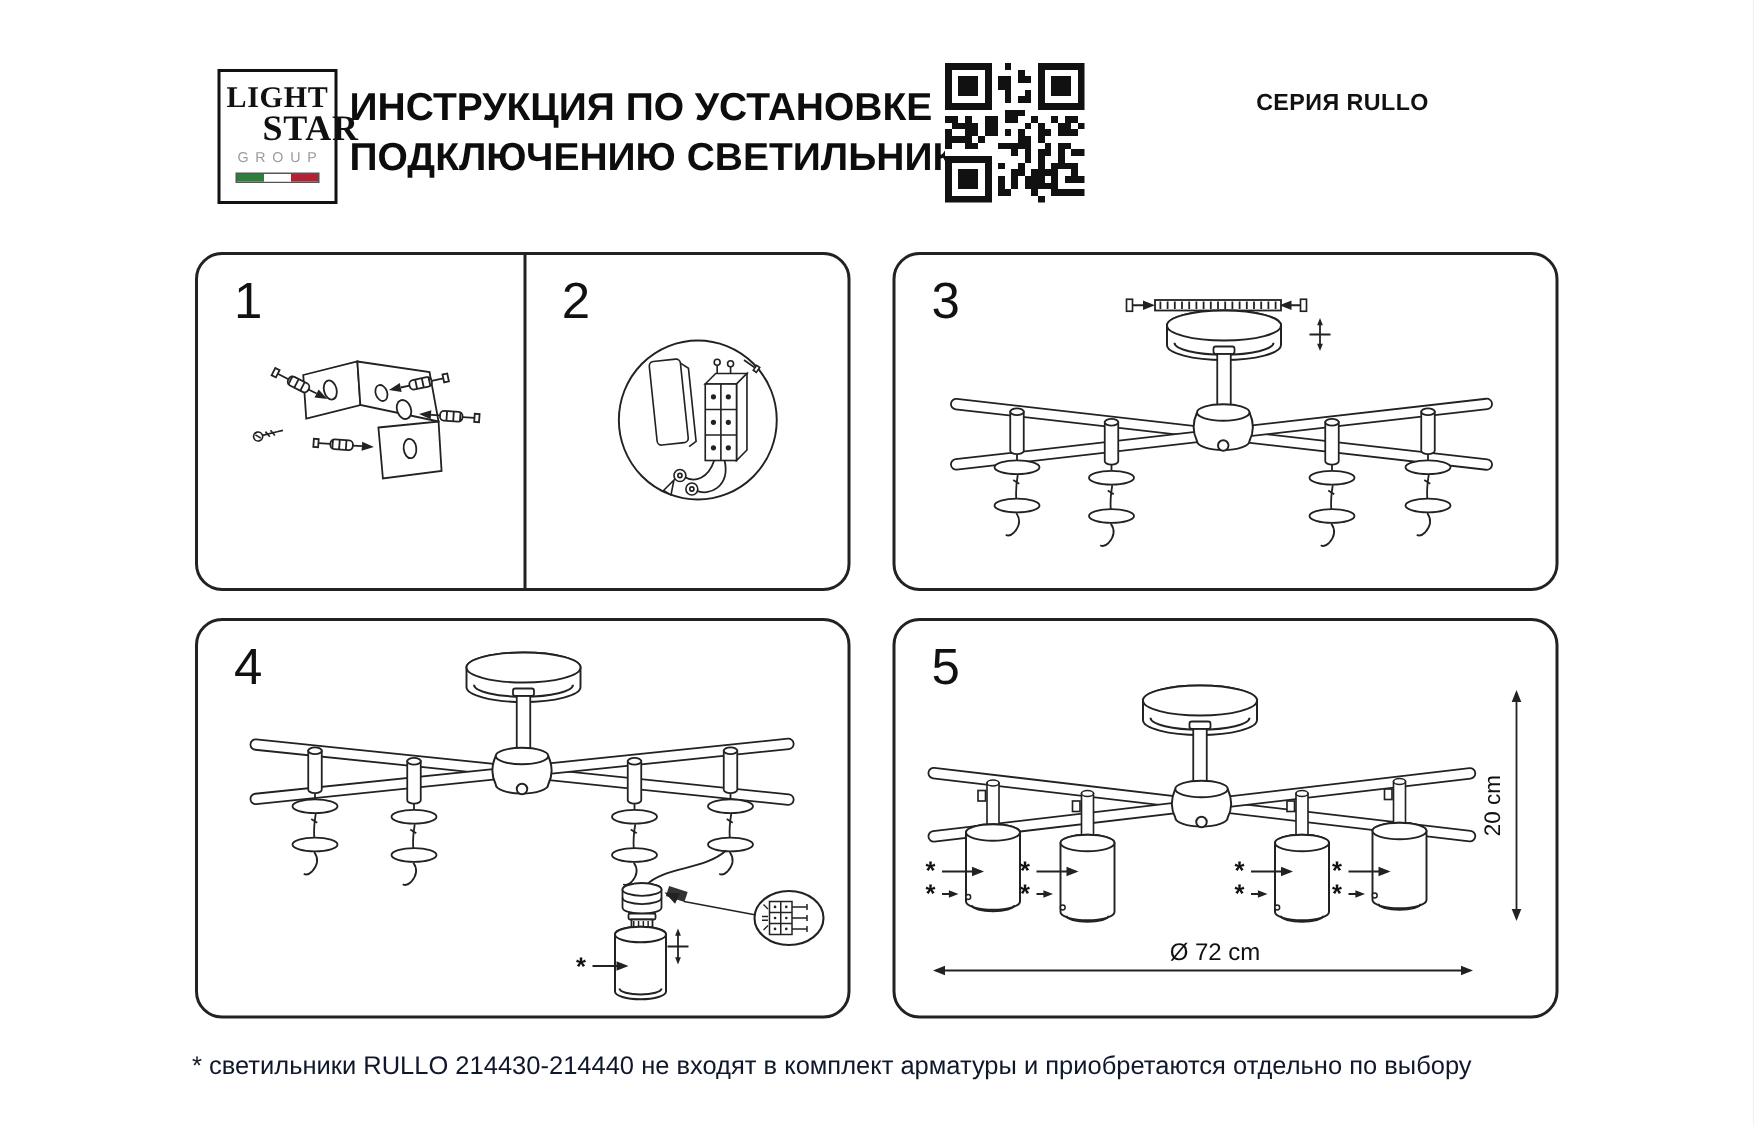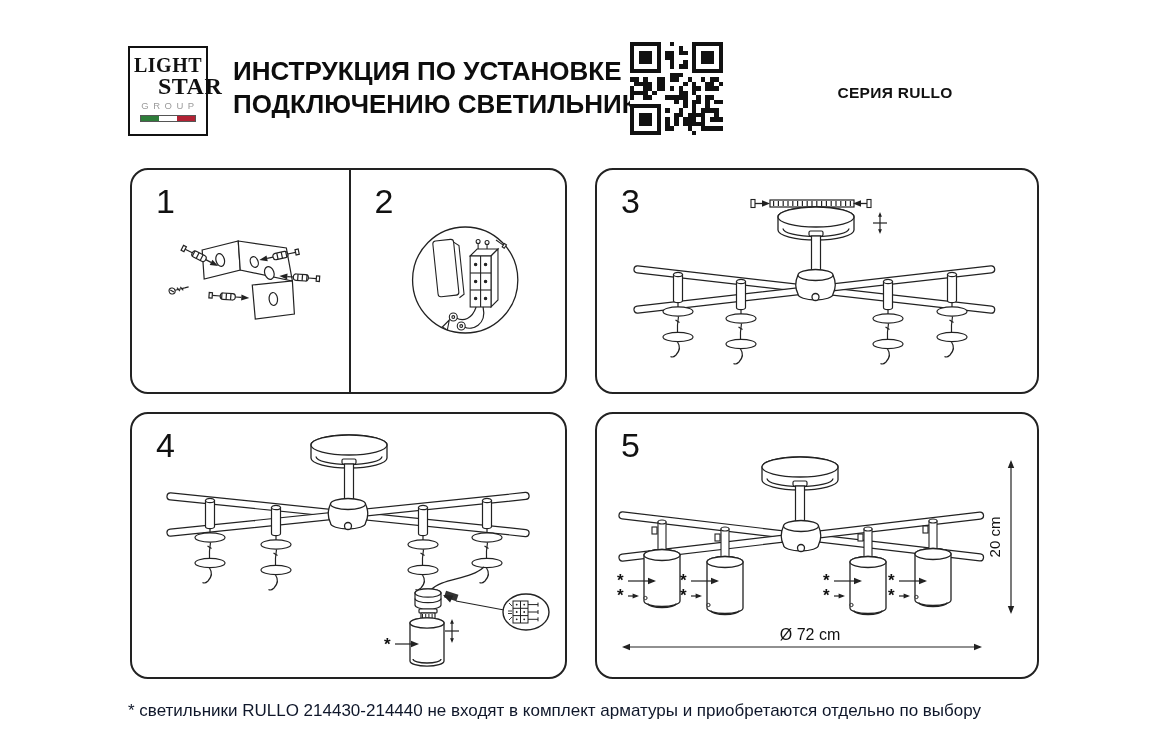--- a/index.html
+++ b/index.html
@@ -1,30 +1,30 @@
 <!DOCTYPE html>
 <html><head>
 <meta charset="utf-8">
 <style>
   html,body{margin:0;padding:0;background:#e8e8e8;}
   .sheet{position:relative;width:1169px;height:750px;background:#ffffff;
          font-family:"Liberation Sans",sans-serif;color:#111;overflow:hidden;margin:0 auto;}
   
-  .logo{position:absolute;left:128px;top:46px;width:80px;height:90px;border:2px solid #111;
+  .logo{position:absolute;left:145px;top:46px;width:80px;height:90px;border:2px solid #111;
         box-sizing:border-box;text-align:center;background:#fff;}
   .logo-w1{margin-top:8px;font-family:"Liberation Serif",serif;font-weight:bold;font-size:20px;line-height:0.95;letter-spacing:0.5px;}
   .logo-w2{font-family:"Liberation Serif",serif;font-weight:bold;font-size:24px;line-height:0.95;letter-spacing:0.5px;padding-left:28px;}
   .logo-w3{margin-top:2px;font-size:9.5px;letter-spacing:4.5px;padding-left:4px;color:#9b9b9b;text-align:center;}
   .flag{margin:4px auto 0;width:56px;height:7px;display:flex;border:1px solid #555;box-sizing:border-box;}
   .flag span{flex:1;}
   .fg{background:#2e7d3a;} .fw{background:#ffffff;} .fr{background:#b22234;}
   .title{position:absolute;left:233px;top:55px;font-size:26px;font-weight:bold;line-height:1.25;color:#0d0d0d;}
   .qr{position:absolute;left:630px;top:42px;width:93px;height:93px;}
   .series-block{position:absolute;left:755px;top:60px;width:280px;text-align:center;}
-  .series{font-size:15.5px;font-weight:bold;letter-spacing:0.3px;margin-top:24px;}
+  .series{font-size:15.5px;font-weight:bold;letter-spacing:0.3px;}
   .article{margin-top:12px;font-size:19px;font-weight:bold;letter-spacing:0.3px;}
   
   .box{position:absolute;border:2px solid #222;border-radius:18px;box-sizing:border-box;background:#fff;}
   .box-a{left:130px;top:168px;width:437px;height:226px;display:flex;}
   .box-b{left:595px;top:168px;width:444px;height:226px;}
   .box-c{left:130px;top:412px;width:437px;height:267px;}
   .box-d{left:595px;top:412px;width:444px;height:267px;}
   .half{position:relative;width:50%;height:100%;}
   .half.divided{border-left:2px solid #222;box-sizing:border-box;}
   .num{position:absolute;left:24px;top:12px;font-size:34px;color:#111;z-index:2;}

